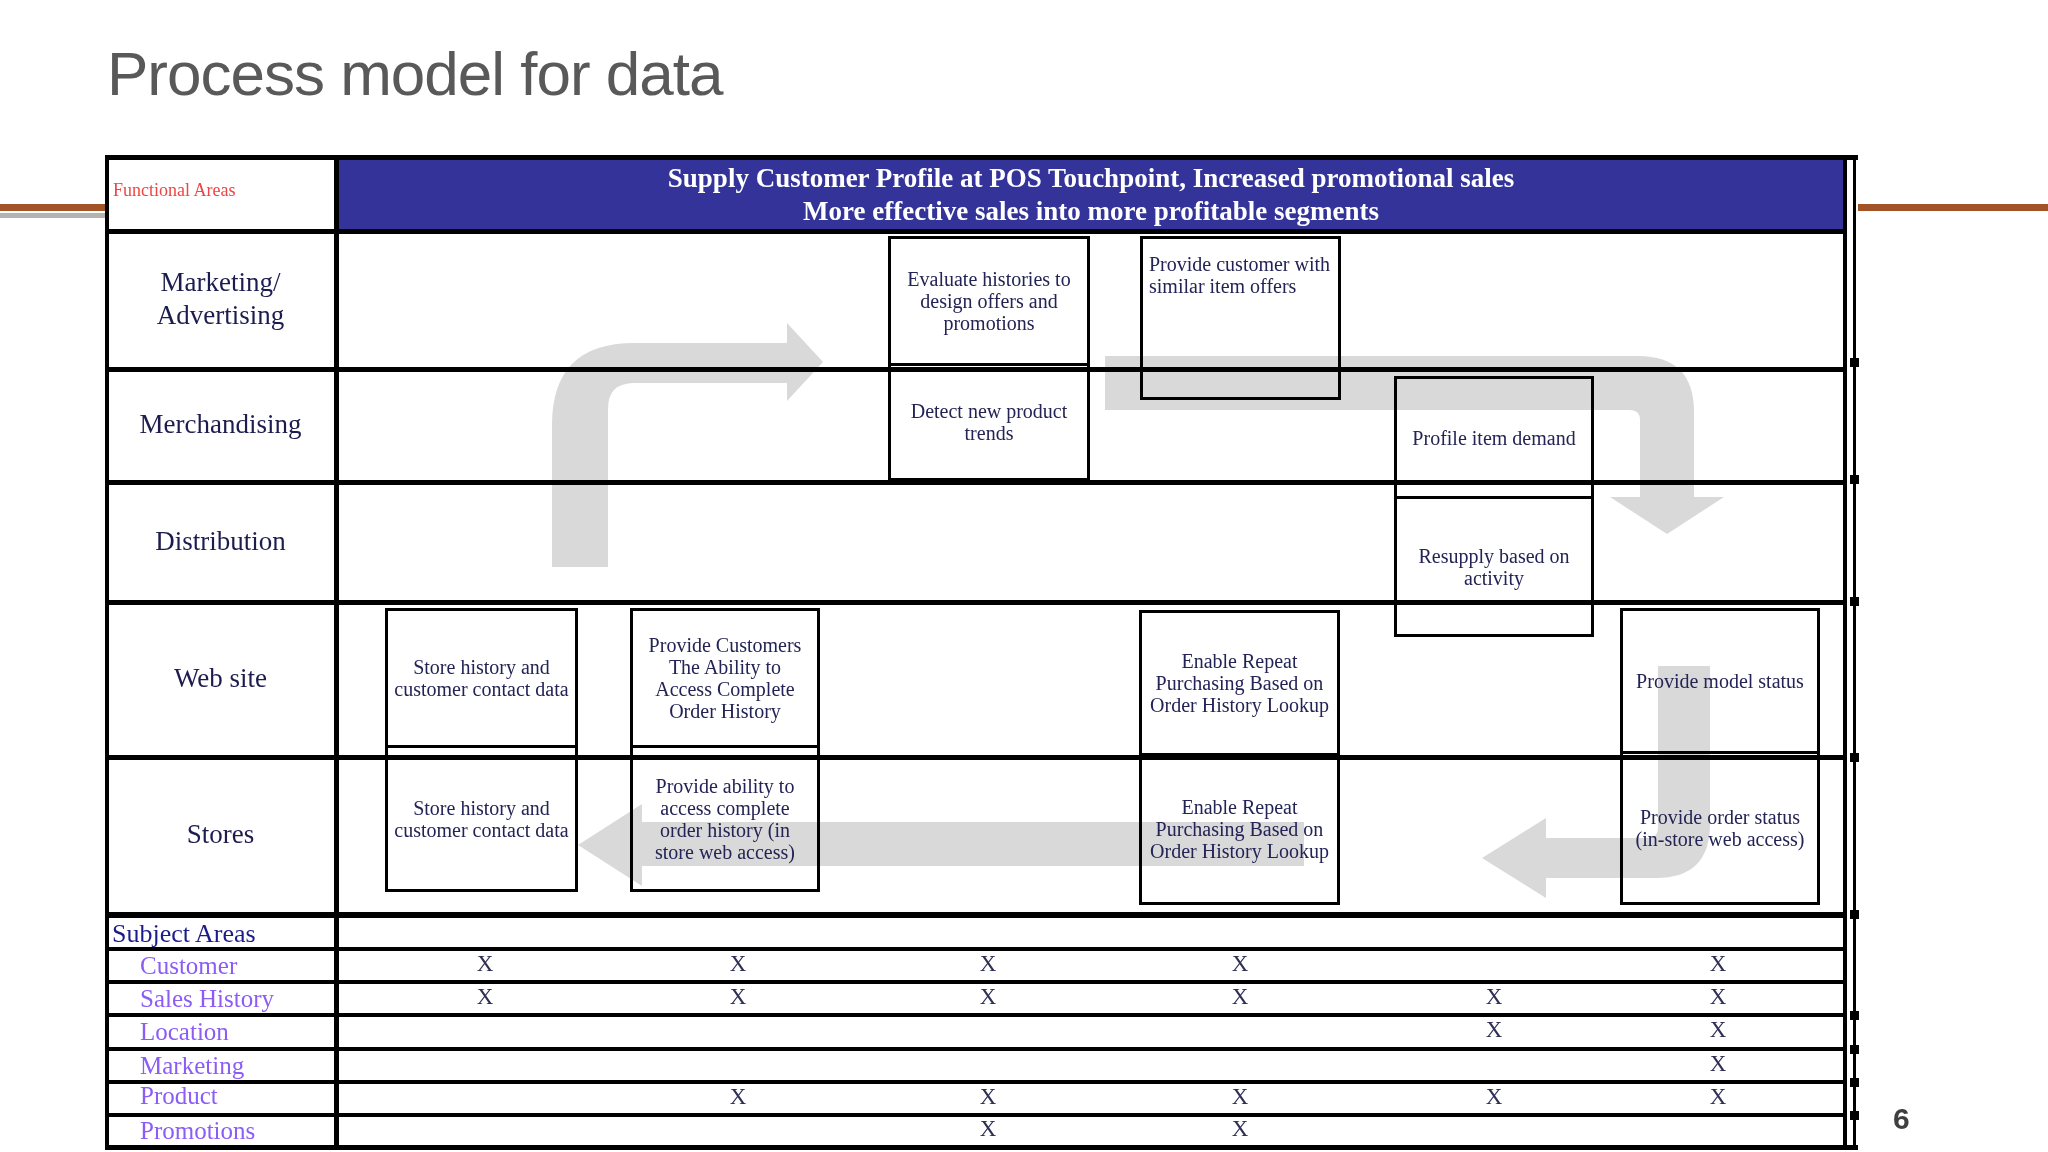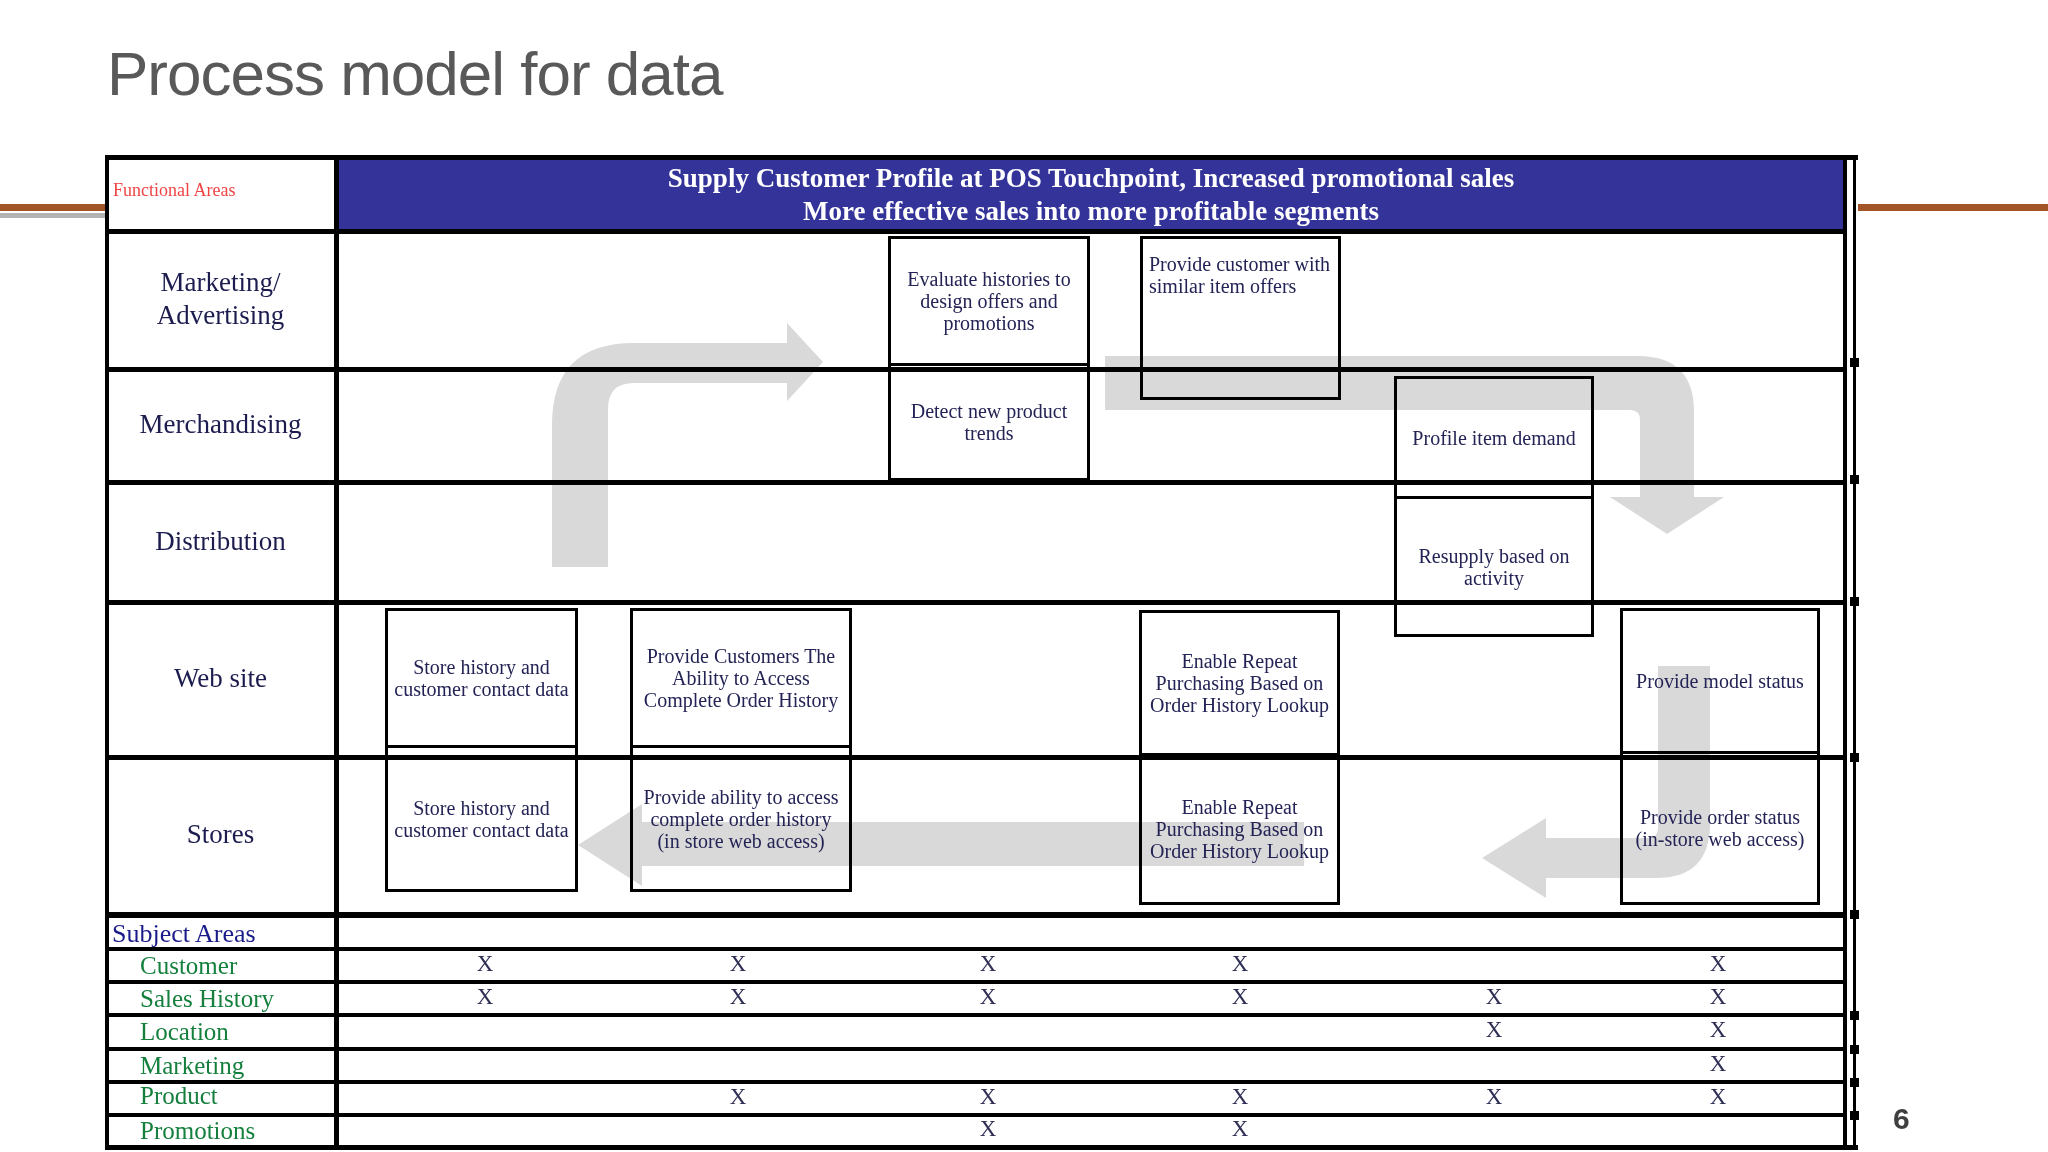--- a/index.html
+++ b/index.html
@@ -13,21 +13,21 @@
   .banner{background:#333399;color:#ffffff;text-align:center;font-weight:bold;
           font-size:27px;line-height:33px;padding-top:2px;box-sizing:border-box;}
   .fa-header{color:#ef4444;font-size:18px;}
   .row-label{color:#1c1c4f;font-size:27px;line-height:33px;text-align:center;}
   .pbox{border:3px solid #000;box-sizing:border-box;display:flex;flex-direction:column;background:transparent;}
   .pbox .sec{flex:1;display:flex;align-items:center;justify-content:center;
              color:#232355;font-size:20px;line-height:22px;text-align:center;padding:2px 6px;box-sizing:border-box;}
   .pbox .sec.top-sec{border-bottom:3px solid #000;}
   .pbox .sec.left-align{justify-content:flex-start;text-align:left;align-items:flex-start;padding-top:14px;}
   .sa-header{color:#1b1b8a;font-size:26px;}
-  .m-label{color:#15803d;font-size:25px;}
+  .m-label{color:#8b5cf6;font-size:25px;}
   .xmark{color:#2f2f55;font-size:23px;text-align:center;width:60px;}
   .pageno{font-family:"Liberation Sans", sans-serif;font-weight:bold;font-size:30px;color:#3f3f3f;}
   .tick{background:#000;width:9px;height:9px;}
 </style>
 </head>
 <body>
 
 <div class="slide">
 
   <div class="abs title" style="left:107px;top:38px;">Process model for data</div>
@@ -97,21 +97,21 @@
   <div class="abs pbox" style="left:1394px;top:376px;width:200px;height:261px;">
     <div class="sec top-sec" style="flex:0 0 120px;">Profile item demand</div>
     <div class="sec">Resupply based on activity</div>
   </div>
 
   <div class="abs pbox" style="left:385px;top:608px;width:193px;height:284px;">
     <div class="sec top-sec" style="flex:0 0 137px;">Store history and customer contact data</div>
     <div class="sec">Store history and customer contact data</div>
   </div>
 
-  <div class="abs pbox" style="left:630px;top:608px;width:222px;height:284px;">
+  <div class="abs pbox" style="left:630px;top:608px;width:190px;height:284px;">
     <div class="sec top-sec" style="flex:0 0 137px;">Provide Customers The Ability to Access Complete Order History</div>
     <div class="sec">Provide ability to access complete order history (in store web access)</div>
   </div>
 
   <div class="abs pbox" style="left:1139px;top:610px;width:201px;height:295px;">
     <div class="sec top-sec" style="flex:0 0 143px;">Enable Repeat Purchasing Based on Order History Lookup</div>
     <div class="sec">Enable Repeat Purchasing Based on Order History Lookup</div>
   </div>
 
   <div class="abs pbox" style="left:1620px;top:608px;width:200px;height:297px;">

